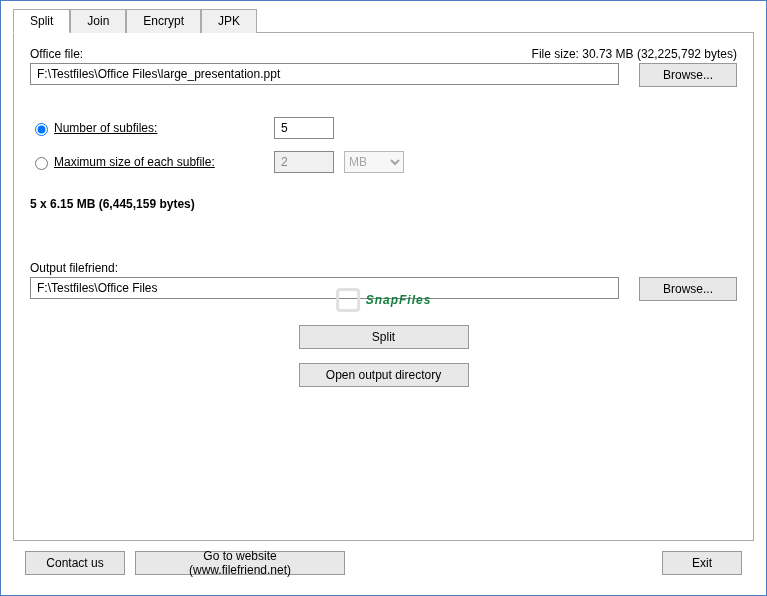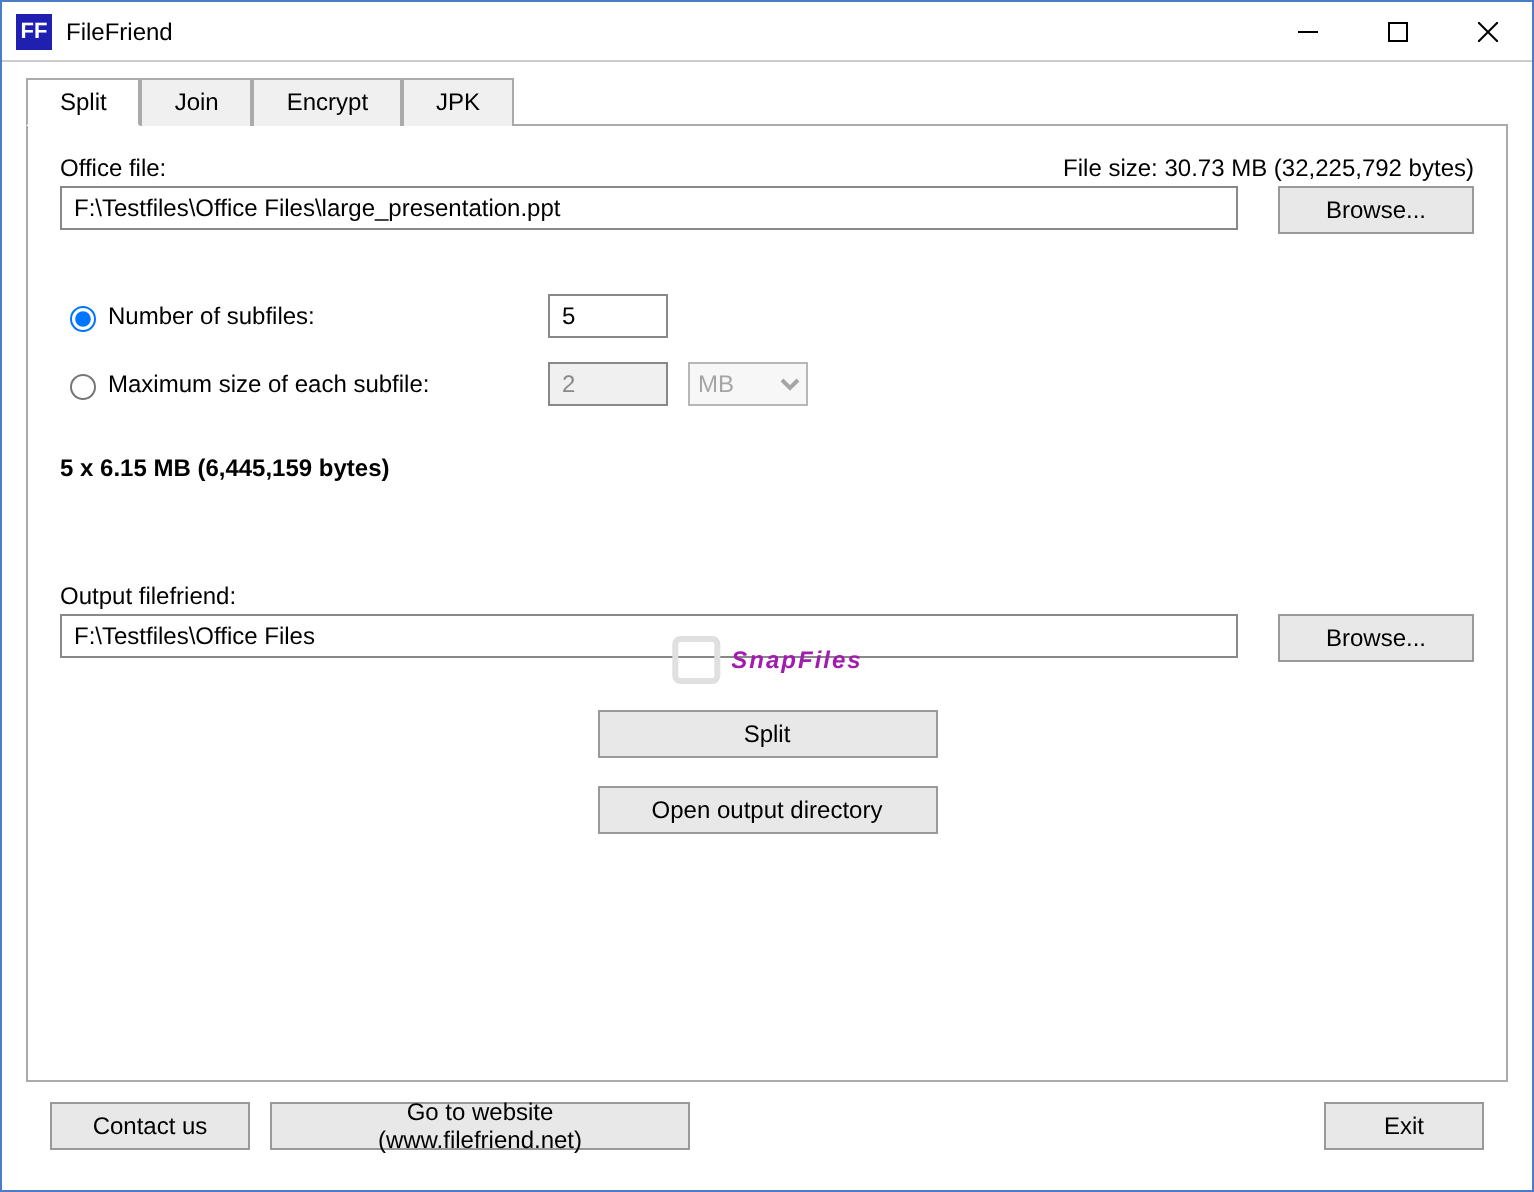--- a/index.html
+++ b/index.html
@@ -136,20 +136,21 @@
     .radio-row {
       display: flex;
       align-items: center;
       margin-bottom: 12px;
     }
     .radio {
       margin-right: 6px;
     }
     .radio-label {
       width: 220px;
+      text-decoration: underline;
     }
     .small-input {
       width: 60px;
       margin-right: 10px;
     }
     .unit-select {
       width: 60px;
       height: 22px;
       border: 1px solid #999;
       background: #f5f5f5;
@@ -160,21 +161,21 @@
       font-weight: bold;
     }
     .watermark {
       position: absolute;
       top: 255px;
       left: 50%;
       transform: translateX(-50%);
       font-size: 24px;
       font-weight: bold;
       font-style: italic;
-      color: #a21caf;
+      color: #15803d;
       letter-spacing: 1px;
       pointer-events: none;
       display: flex;
       align-items: center;
       gap: 6px;
     }
     .watermark-icon {
       width: 24px;
       height: 24px;
       border: 3px solid #e0e0e0;
@@ -203,42 +204,20 @@
       height: 24px;
     }
     .spacer {
       flex: 1;
     }
   </style>
 </head>
 <body>
 
 <div class="window">
-  <div class="titlebar">
-    <div class="app-icon">FF</div>
-    <div class="title-text">FileFriend</div>
-    <div class="win-controls">
-      <div class="win-btn">
-        <svg viewBox="0 0 10 10">
-            <line x1="0" y1="5" x2="10" y2="5" stroke="#000" stroke-width="1"></line>
-          </svg>
-      </div>
-      <div class="win-btn">
-        <svg viewBox="0 0 10 10">
-            <rect x="0.5" y="0.5" width="9" height="9" fill="none" stroke="#000" stroke-width="1"></rect>
-          </svg>
-      </div>
-      <div class="win-btn">
-        <svg viewBox="0 0 10 10">
-            <line x1="0" y1="0" x2="10" y2="10" stroke="#000" stroke-width="1"></line>
-            <line x1="10" y1="0" x2="0" y2="10" stroke="#000" stroke-width="1"></line>
-          </svg>
-      </div>
-    </div>
-  </div>
 
   <div class="content">
     <div class="tabs">
       <div class="tab active">Split</div>
       <div class="tab">Join</div>
       <div class="tab">Encrypt</div>
       <div class="tab">JPK</div>
     </div>
 
     <div class="tab-panel">

